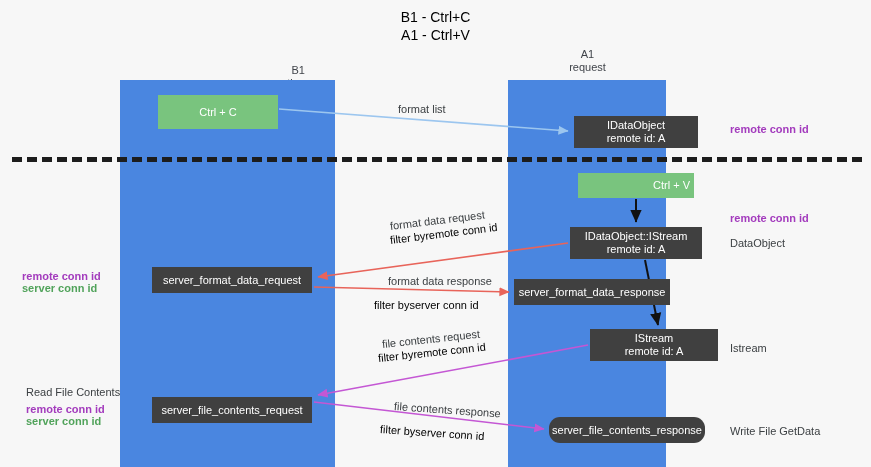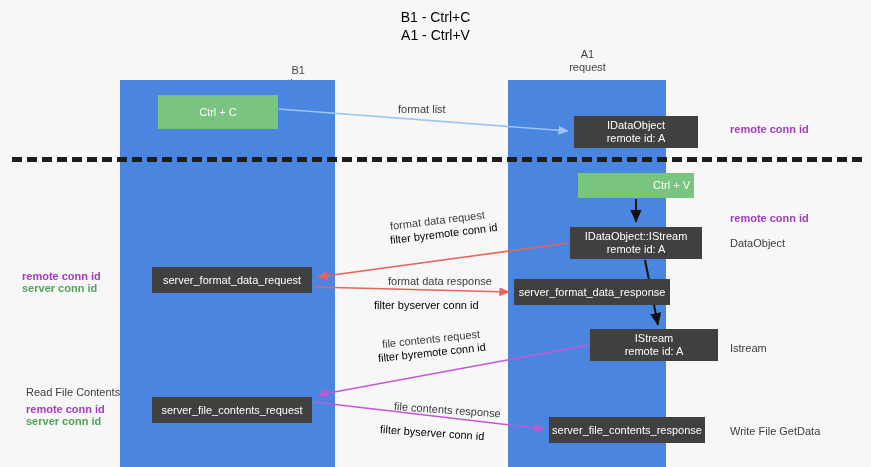--- a/index.html
+++ b/index.html
@@ -73,21 +73,21 @@
   .node.orange { background: #404040; }
 
   #node-ctrlc   { left: 158px; top: 95px;  width: 120px; height: 34px; }
   #node-idataobject { left: 574px; top: 116px; width: 124px; height: 32px; }
   #node-ctrlv   { left: 578px; top: 173px; width: 116px; height: 25px; align-items: flex-end; }
   #node-getdata { left: 570px; top: 227px; width: 132px; height: 32px; }
   #node-sfdreq  { left: 152px; top: 267px; width: 160px; height: 26px; }
   #node-sfdresp { left: 514px; top: 279px; width: 156px; height: 26px; }
   #node-istream { left: 590px; top: 329px; width: 128px; height: 32px; }
   #node-sfcreq  { left: 152px; top: 385px; width: 160px; height: 26px; margin-top: 12px; }
-  #node-sfcresp { left: 549px; top: 417px; width: 156px; height: 26px; }
+  #node-sfcresp { left: 549px; top: 417px; width: 156px; height: 26px; border-radius: 11px; }
 
   
   .label {
     position: absolute;
     font-size: 11px;
     line-height: 14px;
     white-space: nowrap;
   }
   .label.dark   { color: #3c4043; }
   .label.purple { color: #a33bbd; font-weight: bold; }

